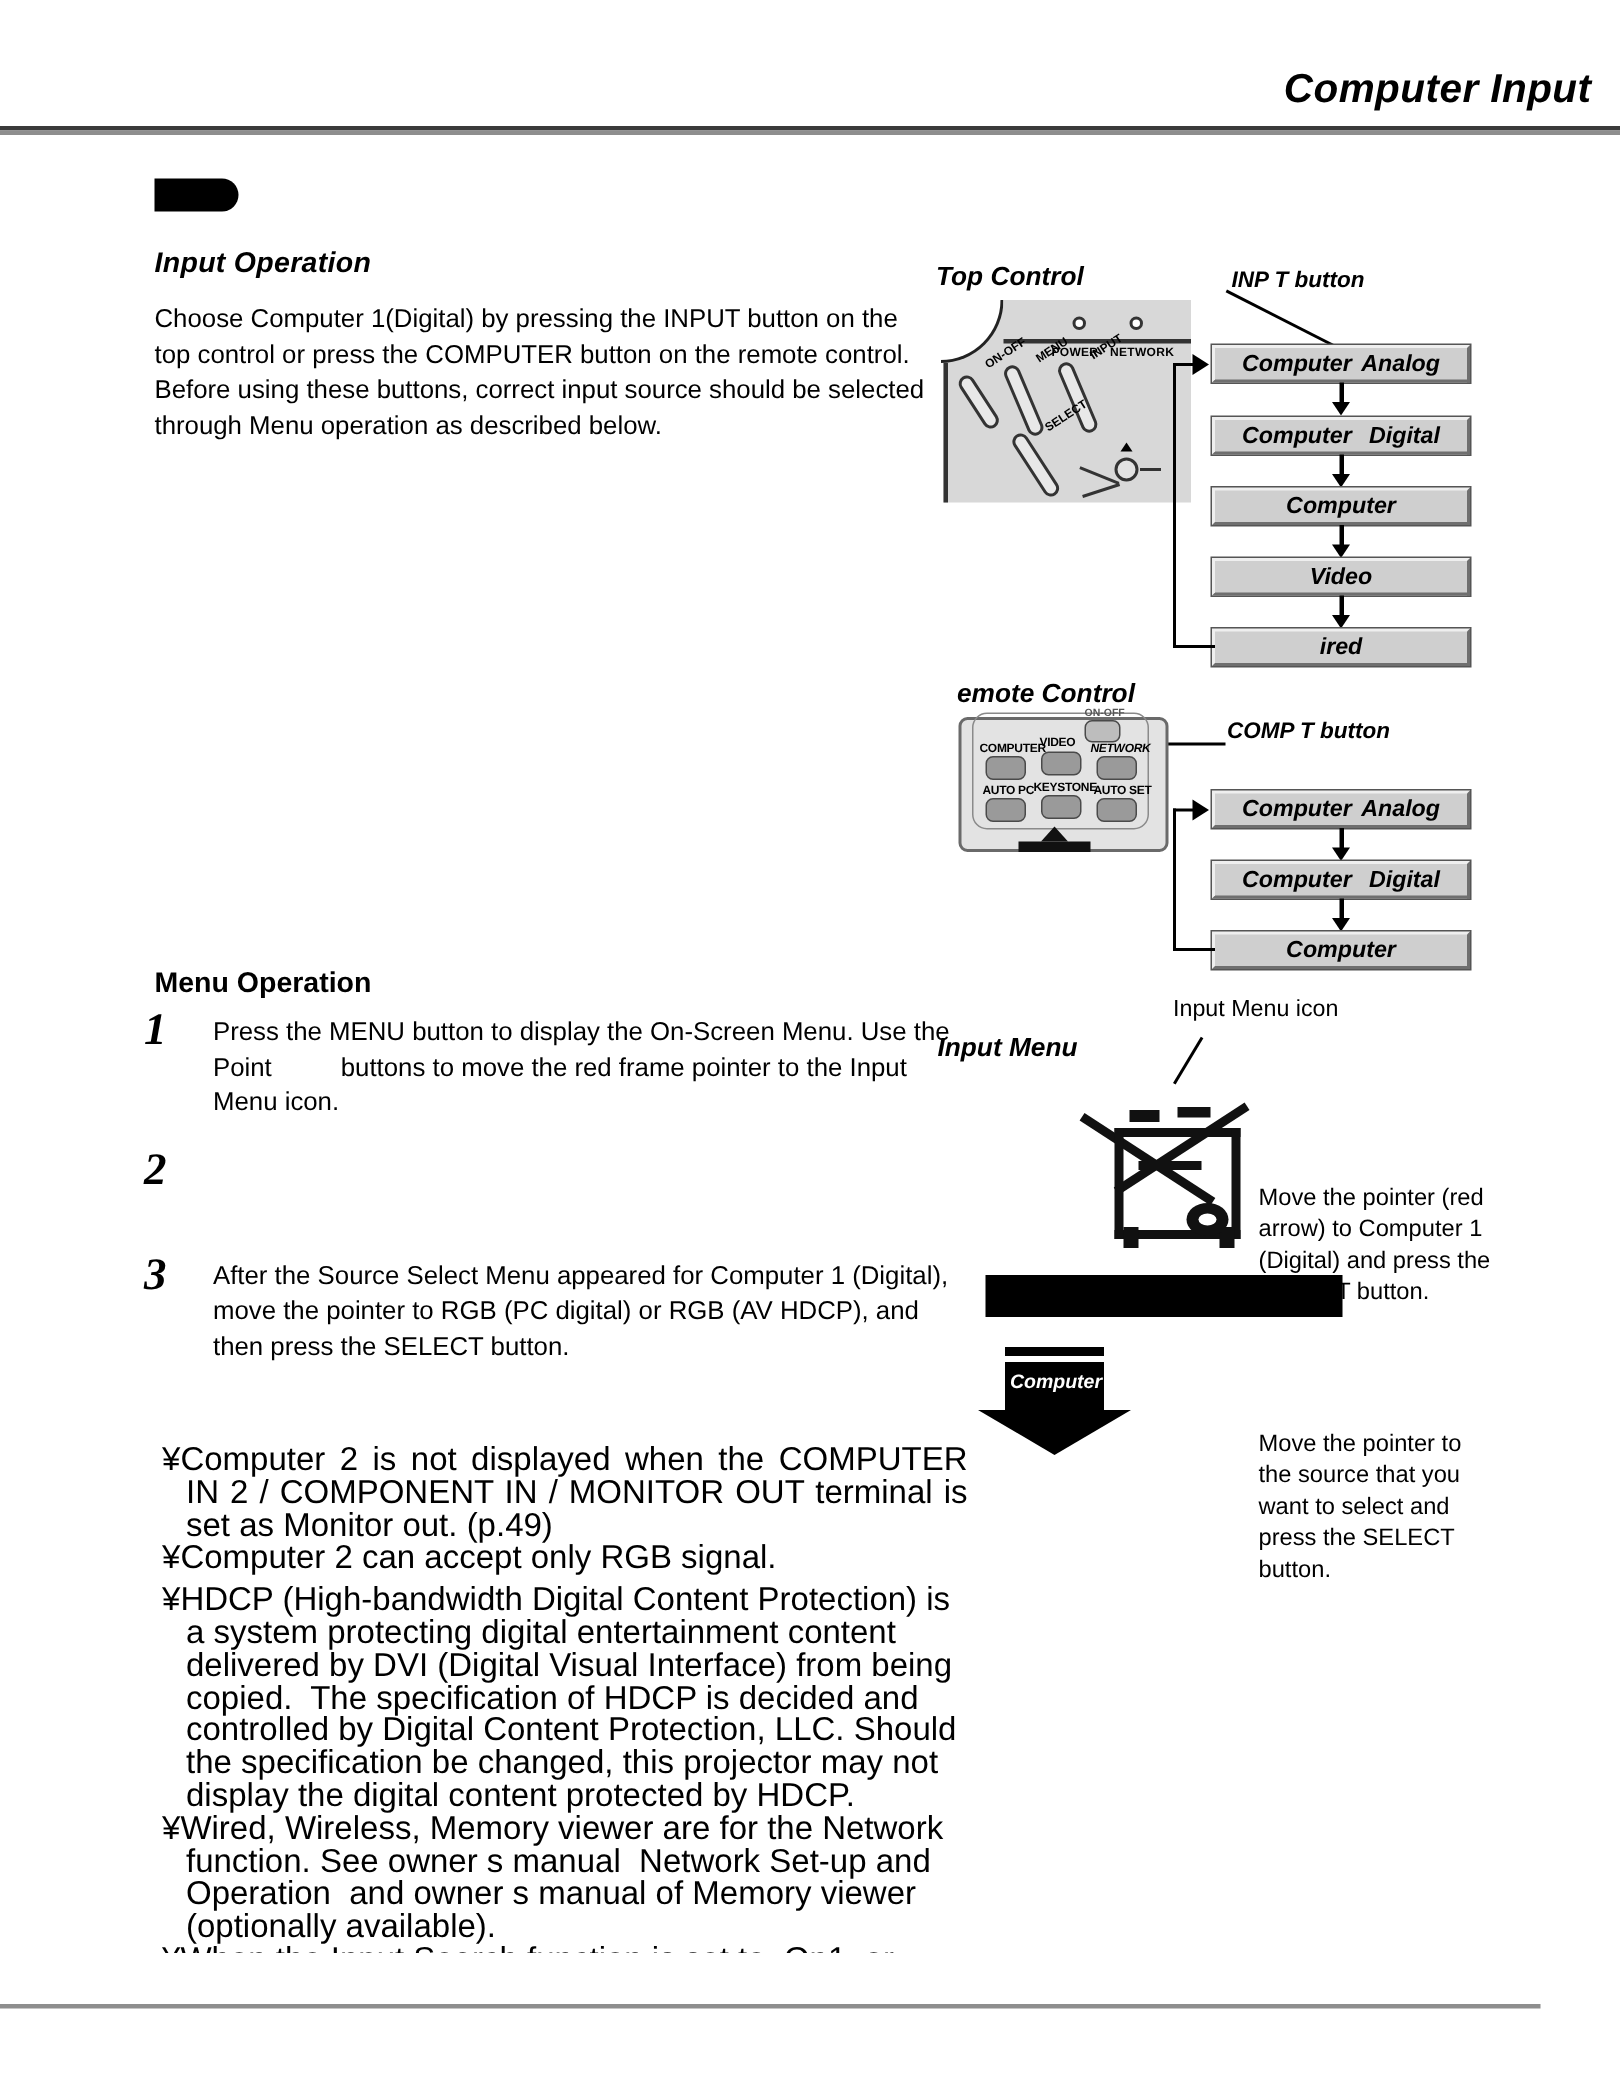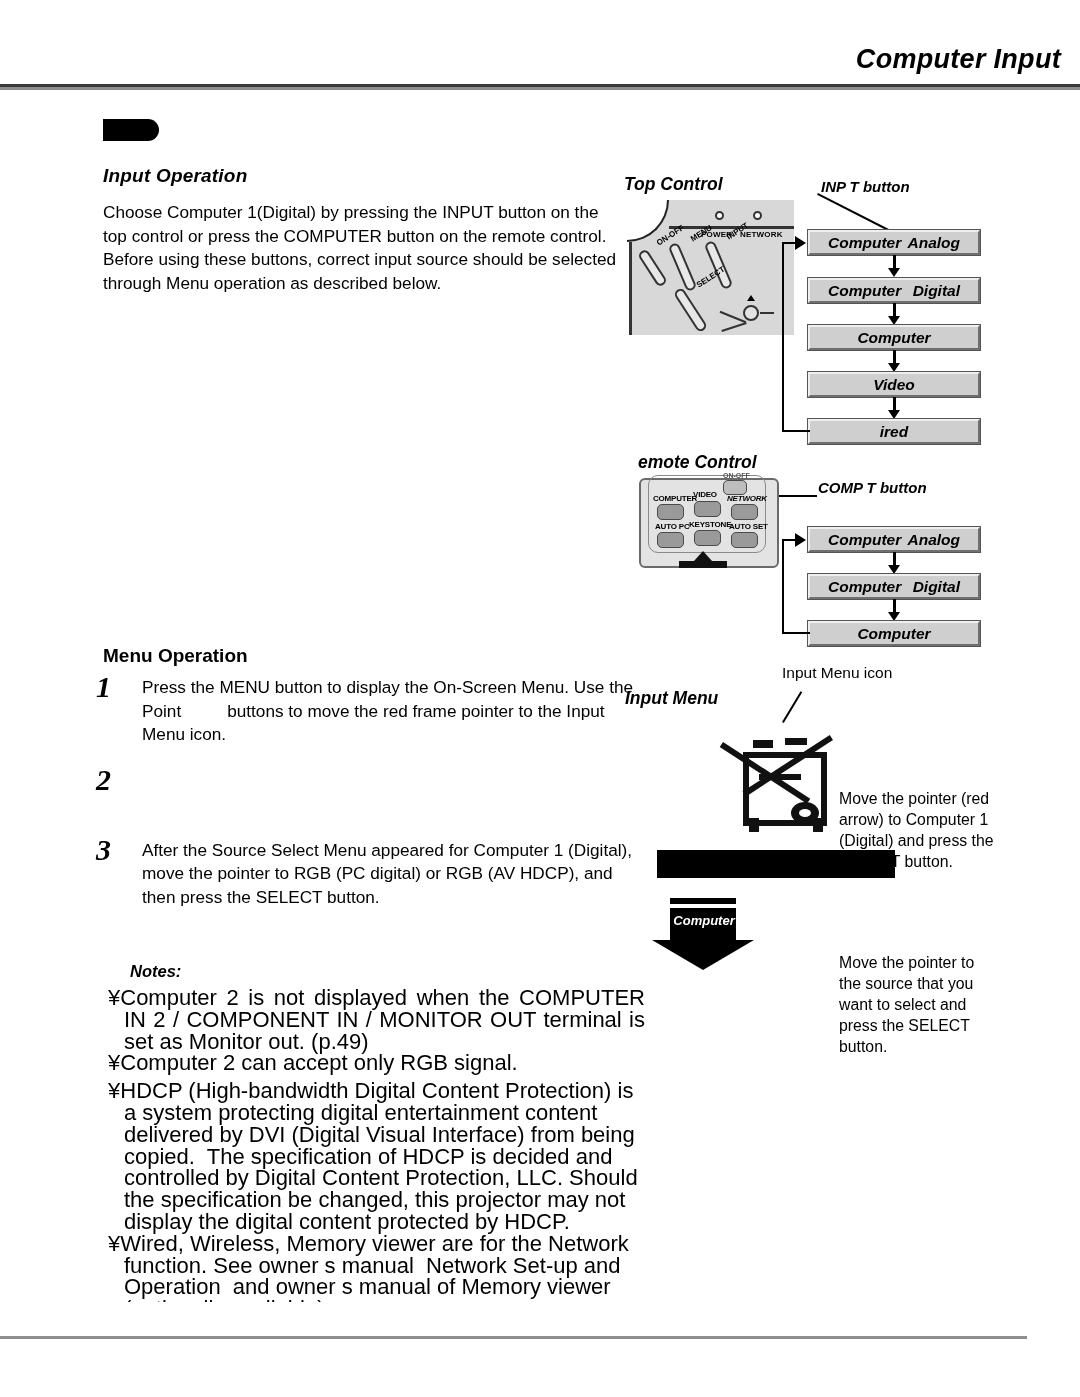--- a/index.html
+++ b/index.html
@@ -406,21 +406,20 @@
   <div class="step">
     <div class="step-num">2</div>
   </div>
   <div class="step">
     <div class="step-num">3</div>
     <div class="step-text"><span>After the Source Select Menu appeared for Computer 1 (Digital), move the pointer to RGB (PC digital) or RGB (AV HDCP), and then press the SELECT button.</span></div>
   </div>
 </div>
 
 <div class="notes-wrap">
-  <div class="notes-head">Notes:</div>
 
   <div class="note justify"><span class="note-bullet">¥</span><span>Computer 2 is not displayed when the COMPUTER IN 2 / COMPONENT IN / MONITOR OUT terminal is set as Monitor out. (p.49)</span></div>
   <div class="note"><span class="note-bullet">¥</span><span>Computer 2 can accept only RGB signal.</span></div>
   <div class="note-gap"></div>
   <div class="note"><span class="note-bullet">¥</span><span>HDCP (High-bandwidth Digital Content Protection) is a system protecting digital entertainment content delivered by DVI (Digital Visual Interface) from being copied.  The specification of HDCP is decided and controlled by Digital Content Protection, LLC. Should the specification be changed, this projector may not display the digital content protected by HDCP.</span></div>
   <div class="note"><span class="note-bullet">¥</span><span>Wired, Wireless, Memory viewer are for the Network  function. See owner s manual  Network Set-up and Operation  and owner s manual of Memory viewer (optionally available).</span></div>
   <div class="note"><span class="note-bullet">¥</span><span>When the Input Search function is set to  On1  or  On2 , the input signal will be searched automatically (p.49).</span></div>
 </div>
 
 <div class="right-col">

